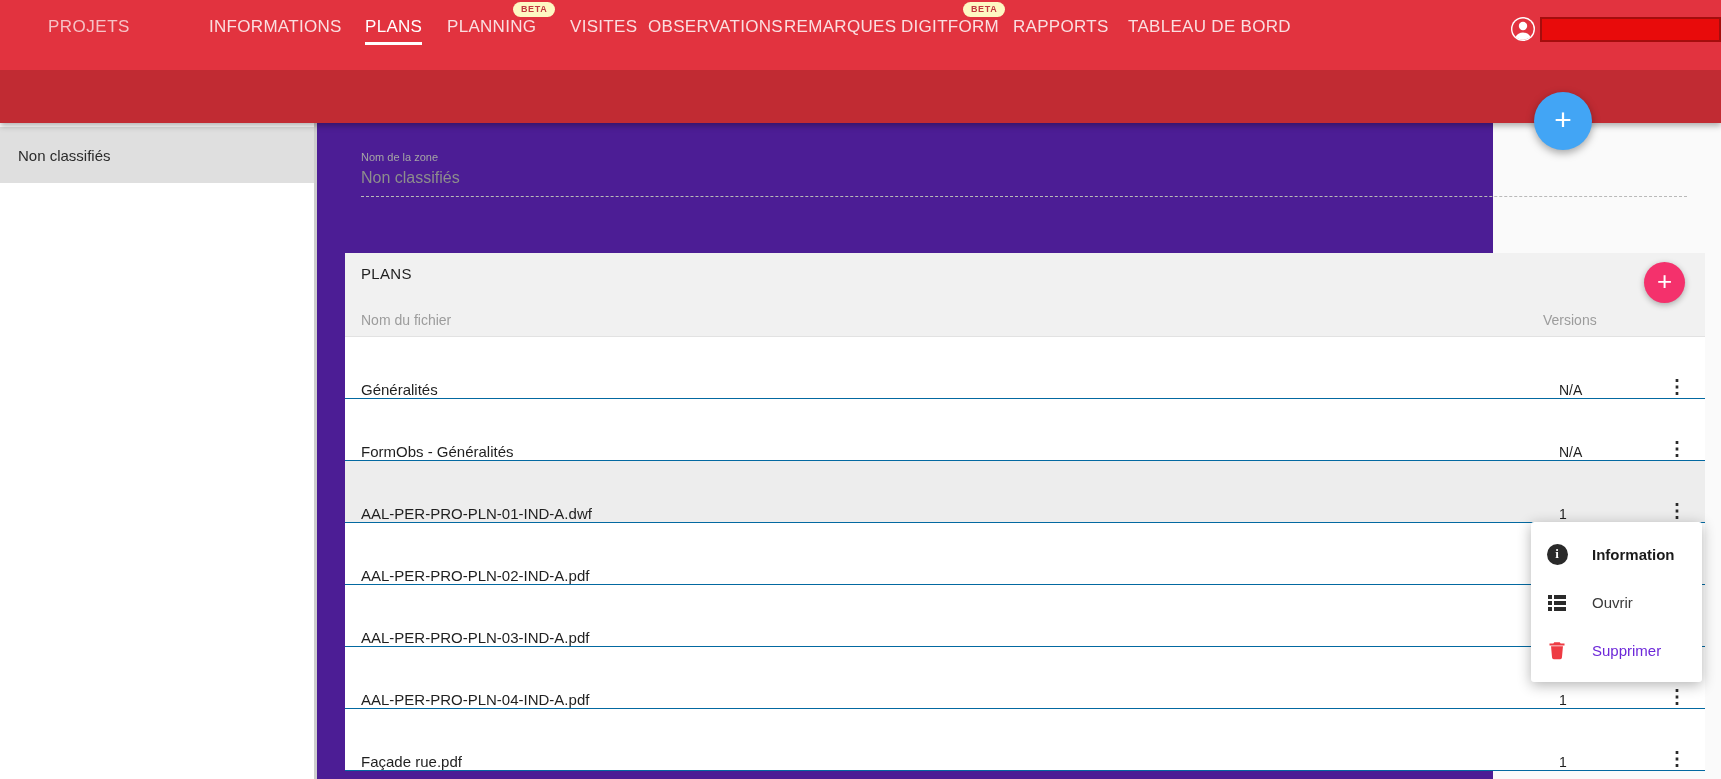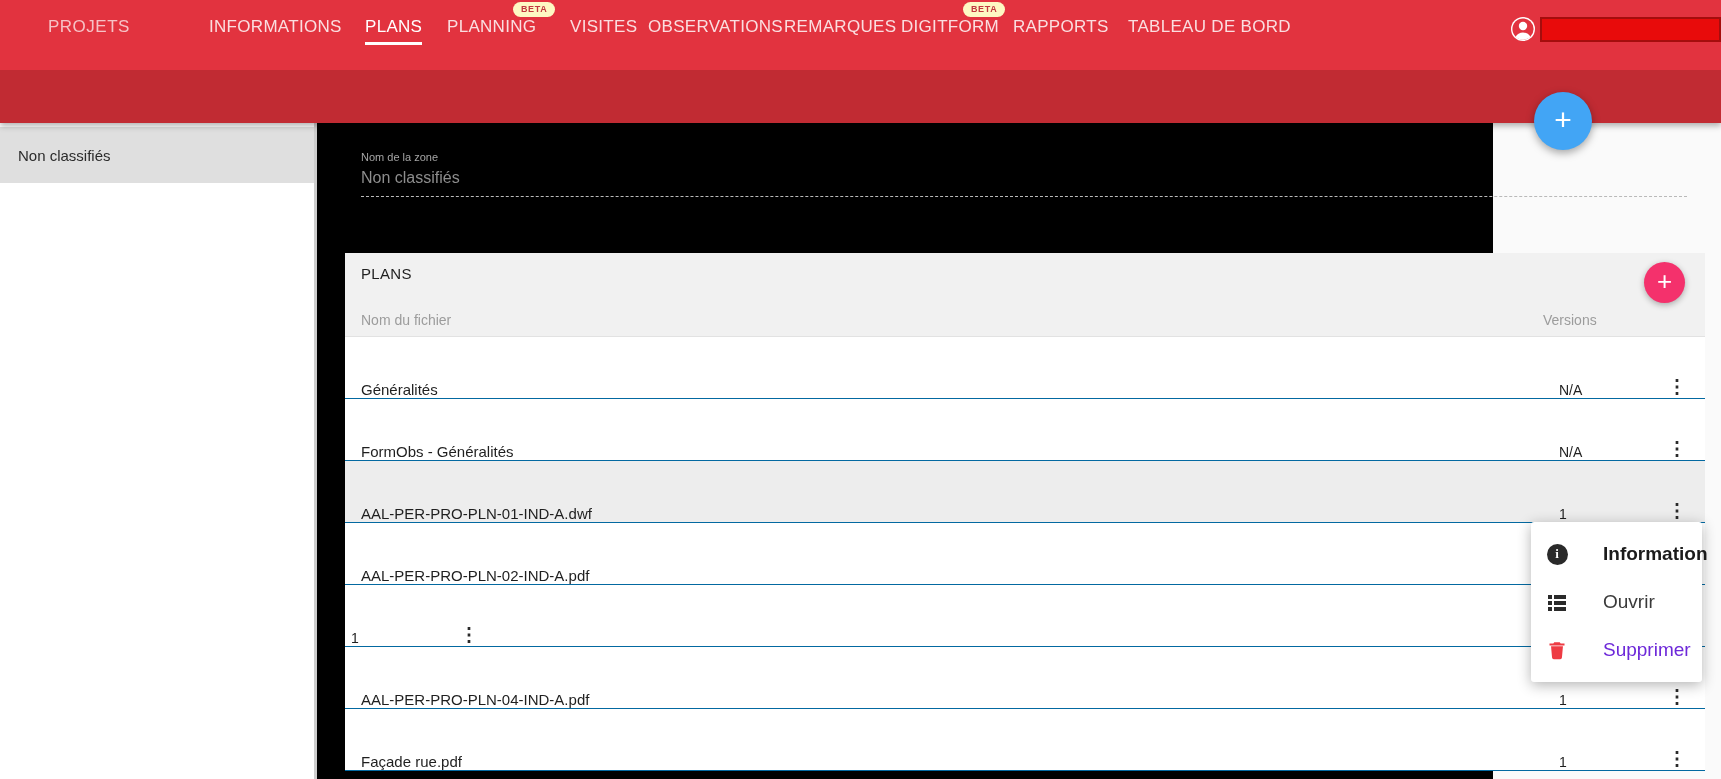--- a/index.html
+++ b/index.html
@@ -28,21 +28,21 @@
 
   
   .sidebar { position:absolute; left:0; top:123px; width:317px; height:656px;
     background:#ffffff; border-right:3px solid #cdcdcd; z-index:10; }
   .sidebar-item { height:56px; margin-top:4px; display:flex; align-items:center;
     padding-left:18px; font-size:15px; color:#2b2b2b; cursor:pointer; }
   .sidebar-item.selected { background:#dfdfdf; }
 
   
   .main { position:absolute; left:317px; top:123px; width:1176px; height:656px;
-    background:#000000; z-index:5; }
+    background:#4c1d95; z-index:5; }
 
   .zone-field { position:absolute; left:44px; top:28px; width:1326px; }
   .zone-label { font-size:11px; color:#a5a5a5; }
   .zone-value { font-size:16px; color:#8d8d8d; margin-top:6px; padding-bottom:9px;
     border-bottom:1px dashed #b9b9b9; }
 
   .card { position:absolute; left:28px; top:130px; width:1360px; background:#ffffff; }
   .card-head { position:relative; background:#f1f1f1; height:84px;
     border-bottom:1px solid #e2e2e2; }
   .card-title { position:absolute; left:16px; top:12px; font-size:15px;
@@ -72,21 +72,21 @@
   .fab .plus { font-weight:300; margin-top:-2px; }
 
   
   .ctx-menu { position:absolute; left:1531px; top:522px; width:171px;
     background:#ffffff; border-radius:3px; box-shadow:0 3px 14px rgba(0,0,0,.30);
     padding:8px 0; z-index:50; }
   .ctx-item { height:48px; display:flex; align-items:center; padding-left:15px;
     cursor:pointer; }
   .ctx-icon { width:22px; height:22px; flex:0 0 22px; display:flex;
     align-items:center; justify-content:center; }
-  .ctx-label { margin-left:35px; font-size:19px; color:#3a3a3a; }
+  .ctx-label { margin-left:24px; font-size:15px; color:#3a3a3a; }
   .ctx-item.bold .ctx-label { font-weight:bold; color:#1b1b1b; }
   .ctx-item.danger .ctx-label { color:#6d28d9; }
   .info-circle { width:21px; height:21px; border-radius:50%; background:#2a2a2a;
     color:#ffffff; font-size:13px; font-weight:bold; display:flex;
     align-items:center; justify-content:center; font-family:"Liberation Serif", serif; }
 </style>
 </head>
 <body>
 
 <div class="stage">
@@ -161,20 +161,21 @@
             <span class="cell-file">AAL-PER-PRO-PLN-01-IND-A.dwf</span>
             <span class="cell-version">1</span>
             <span class="cell-menu"><span class="dots">⋮</span></span>
           </div>
           <div class="t-row">
             <span class="cell-file">AAL-PER-PRO-PLN-02-IND-A.pdf</span>
             <span class="cell-version">1</span>
             <span class="cell-menu"><span class="dots">⋮</span></span>
           </div>
           <div class="t-row">
+            <span class="cell-file">AAL-PER-PRO-PLN-03-IND-A.pdf</span>
             <span class="cell-version">1</span>
             <span class="cell-menu"><span class="dots">⋮</span></span>
           </div>
           <div class="t-row">
             <span class="cell-file">AAL-PER-PRO-PLN-04-IND-A.pdf</span>
             <span class="cell-version">1</span>
             <span class="cell-menu"><span class="dots">⋮</span></span>
           </div>
           <div class="t-row">
             <span class="cell-file">Façade rue.pdf</span>

